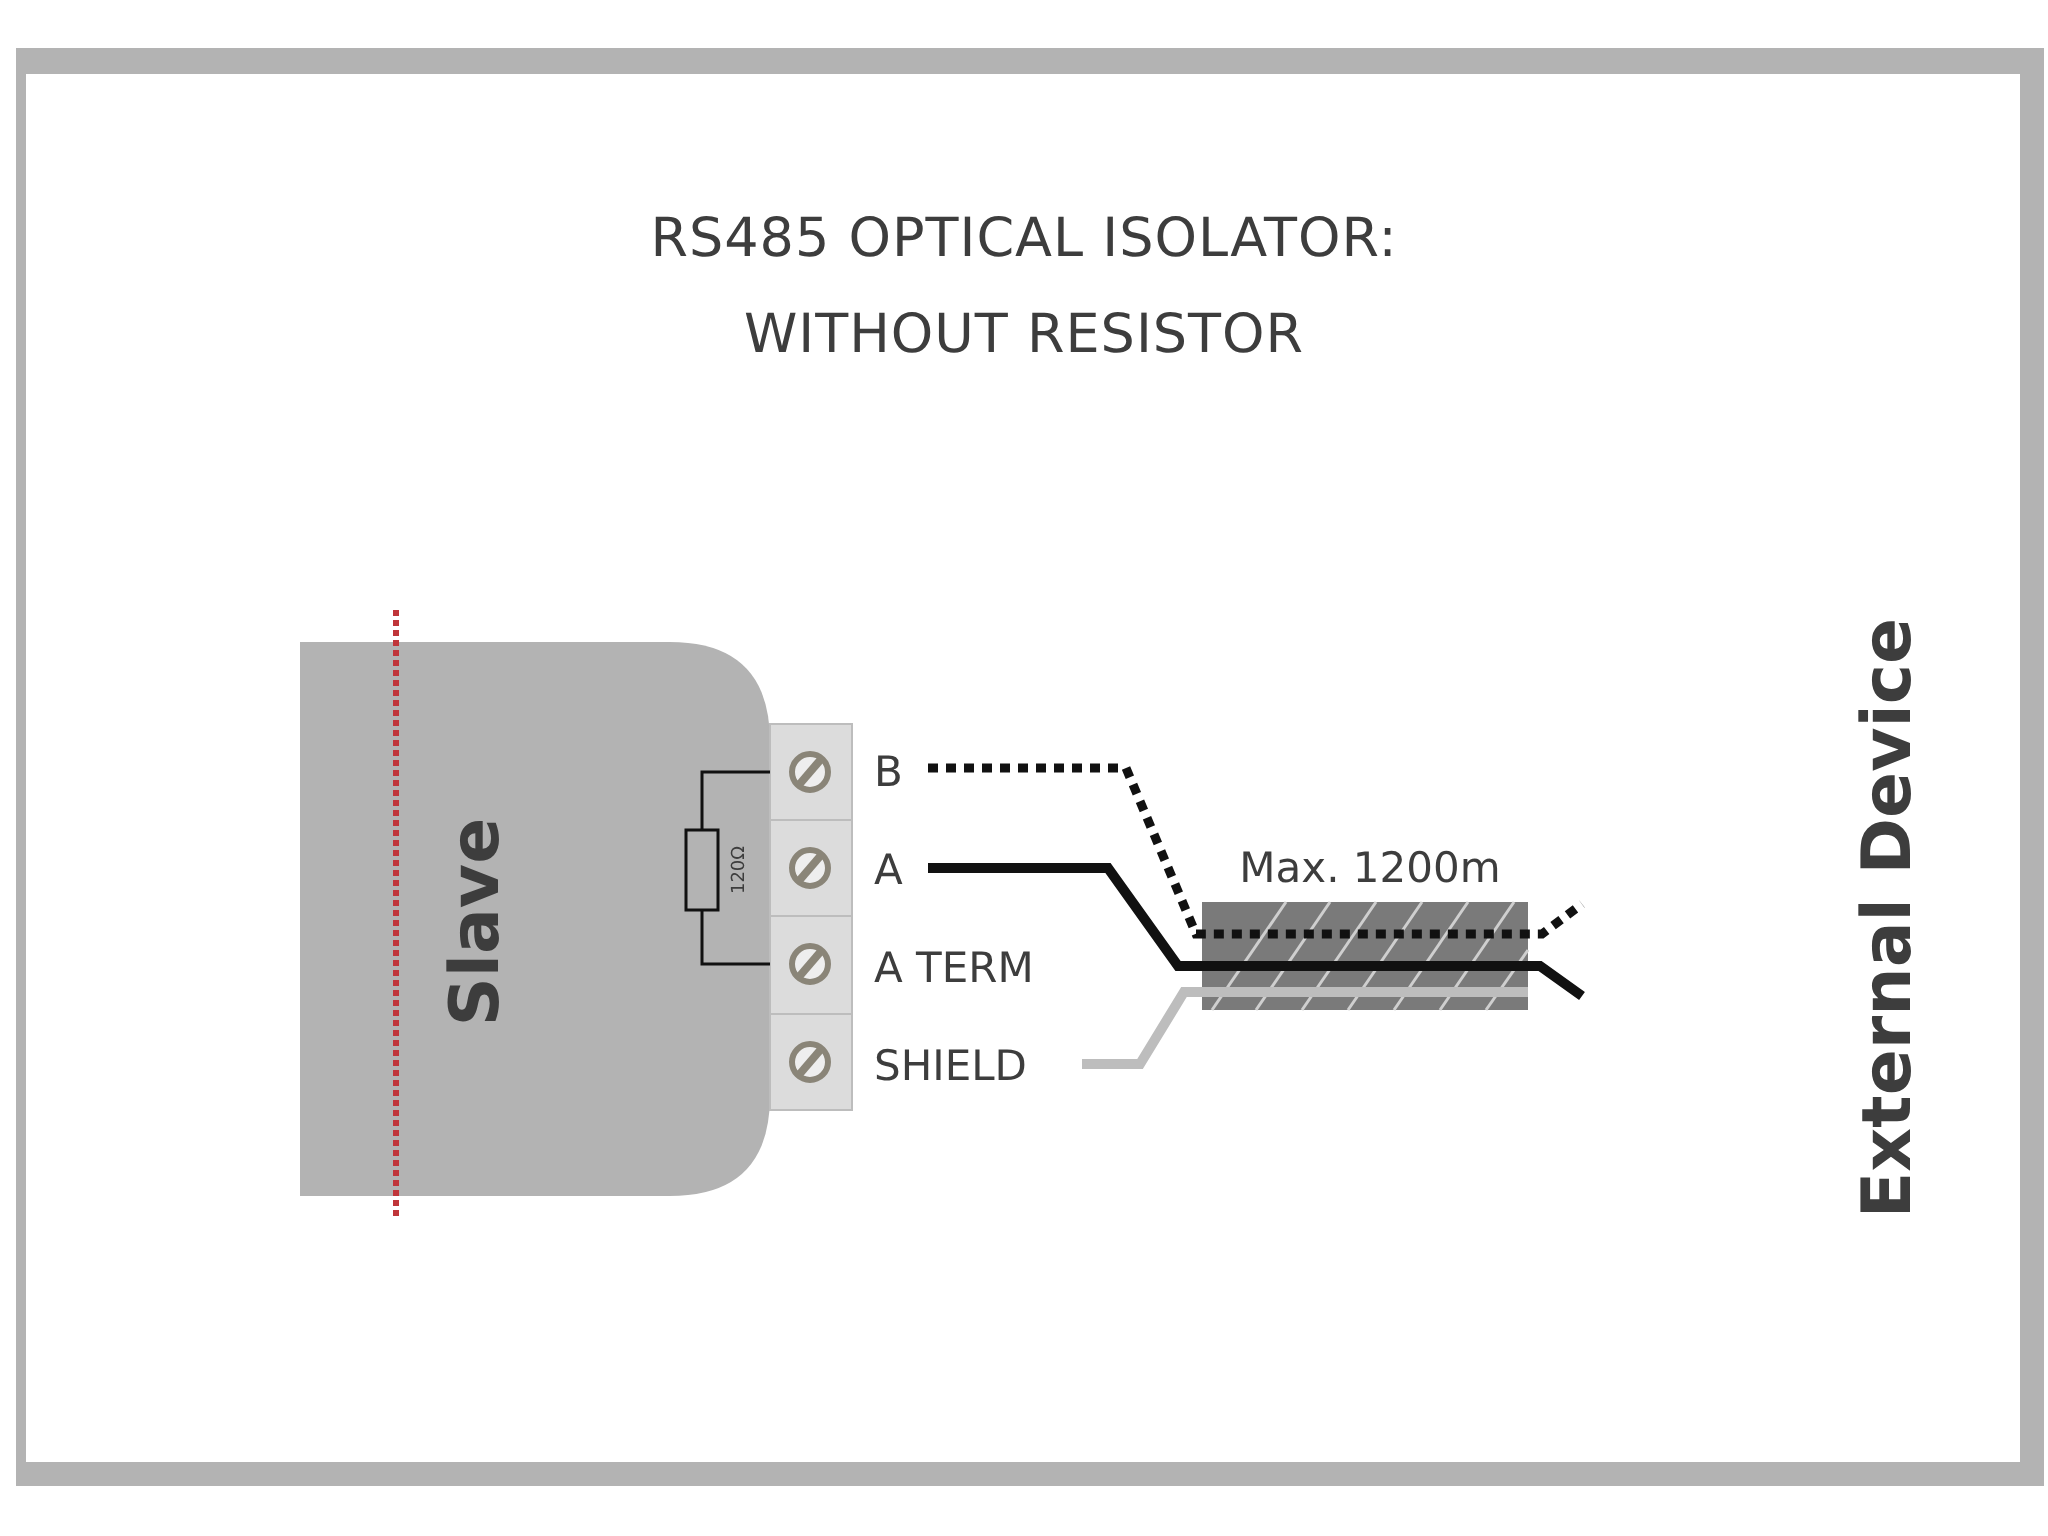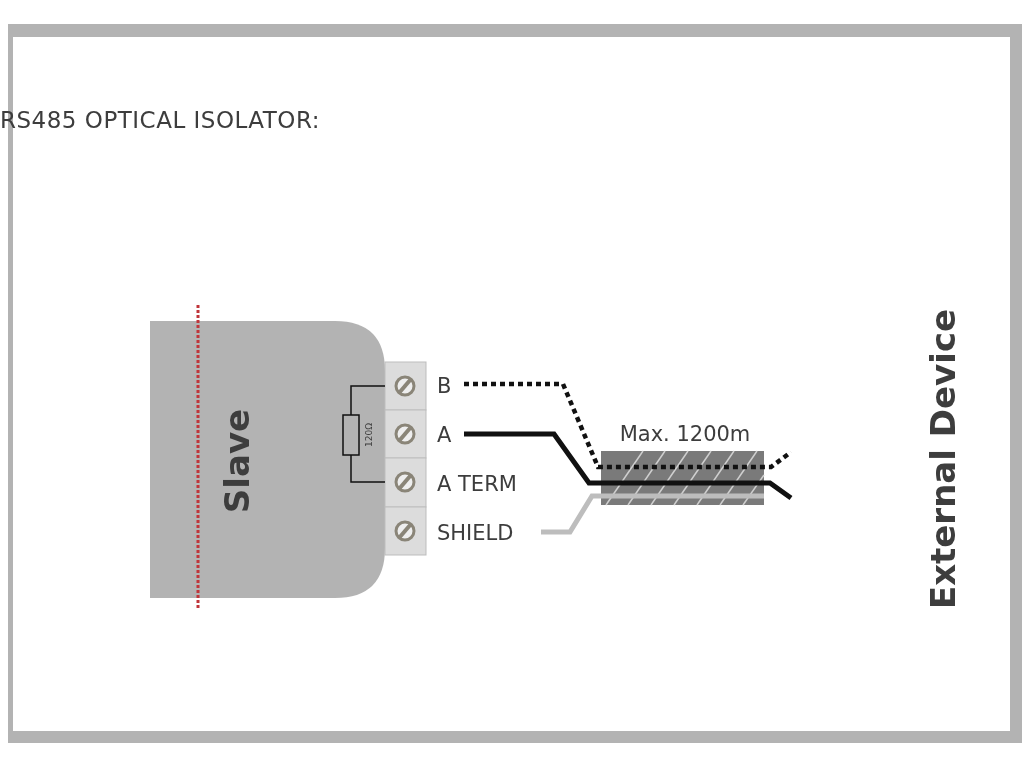--- a/index.html
+++ b/index.html
@@ -1,30 +1,31 @@
 <!DOCTYPE html>
 <html><head>
 <meta charset="utf-8">
 <style>
   html,body{margin:0;padding:0;background:#ffffff;}
   body{width:1024px;height:768px;position:relative;overflow:hidden;font-family:"DejaVu Sans","Liberation Sans",sans-serif;}
   .frame{position:absolute;left:8px;top:24px;width:1014px;height:719px;background:#b3b3b3;}
   .inner{position:absolute;left:13px;top:37px;width:997px;height:694px;background:#ffffff;}
-  .title{position:absolute;left:0;top:96px;width:1024px;text-align:left;color:#3d3d3d;font-size:23px;font-weight:normal;line-height:48px;letter-spacing:0.5px;}
+  .title{position:absolute;left:0;top:96px;width:1024px;text-align:center;color:#3d3d3d;font-size:27px;font-weight:normal;line-height:48px;letter-spacing:0.5px;}
   svg{position:absolute;left:0;top:0;}
   .lbl{font-family:"DejaVu Sans","Liberation Sans",sans-serif;fill:#3d3d3d;}
 </style>
 </head>
 <body>
 
 <div class="frame"></div>
 <div class="inner"></div>
 
 <div class="title">
   <div>RS485 OPTICAL ISOLATOR:</div>
+  <div>WITHOUT RESISTOR</div>
 </div>
 
 <svg width="1024" height="768" viewBox="0 0 1024 768">
 
   <path d="M150 321 H335 Q385 321 385 371 V548 Q385 598 335 598 H150 Z" fill="#b3b3b3"></path>
 
   <line x1="198" y1="305" x2="198" y2="610" stroke="#c0353a" stroke-width="3" stroke-dasharray="3,2"></line>
 
   <text class="lbl" x="0" y="0" font-size="34" font-weight="bold" fill="#3d3d3d" transform="translate(249 461) rotate(-90)" text-anchor="middle">Slave</text>
 

